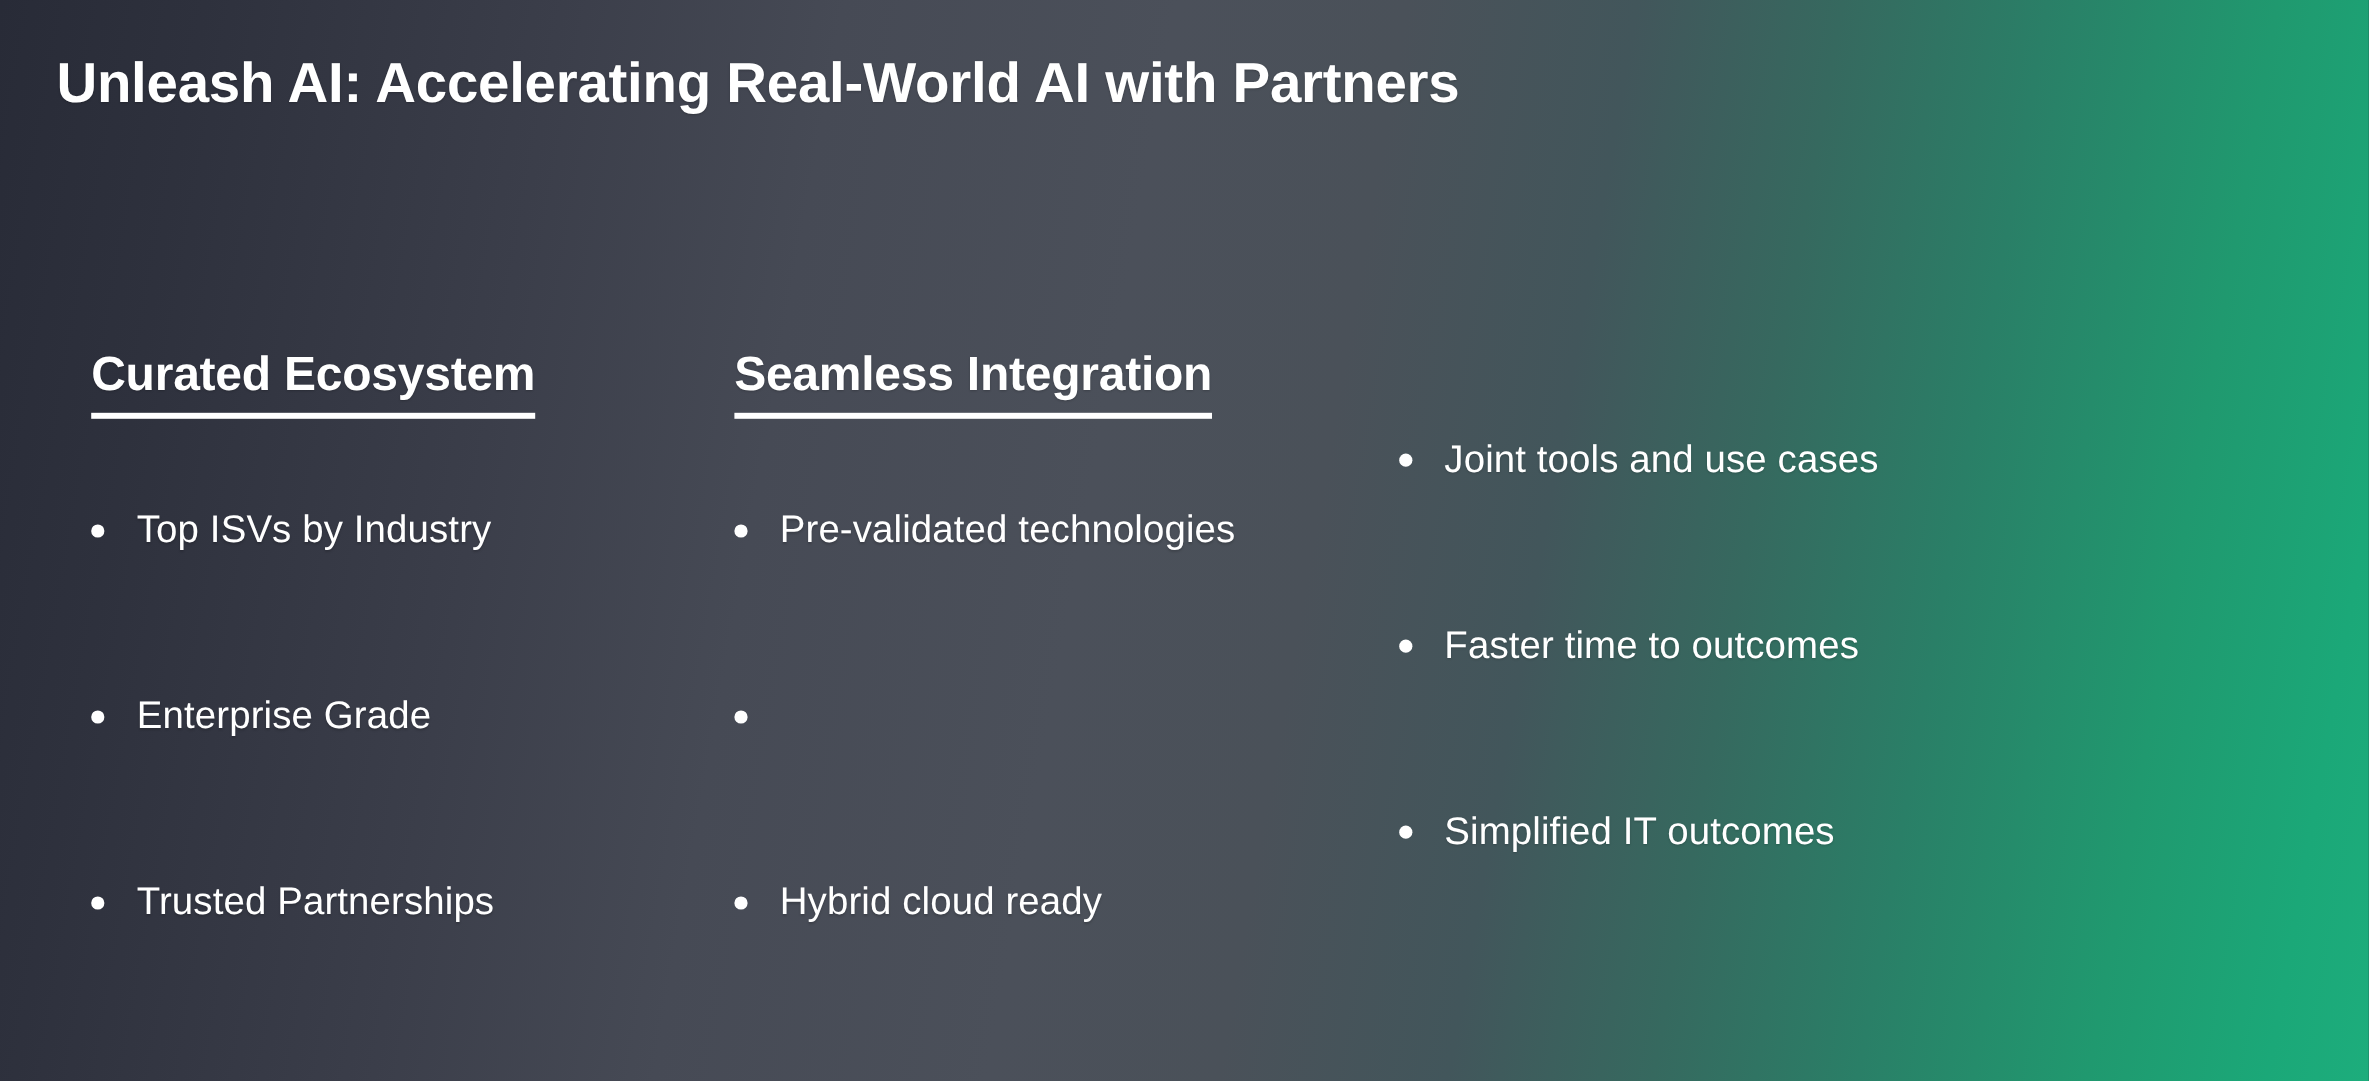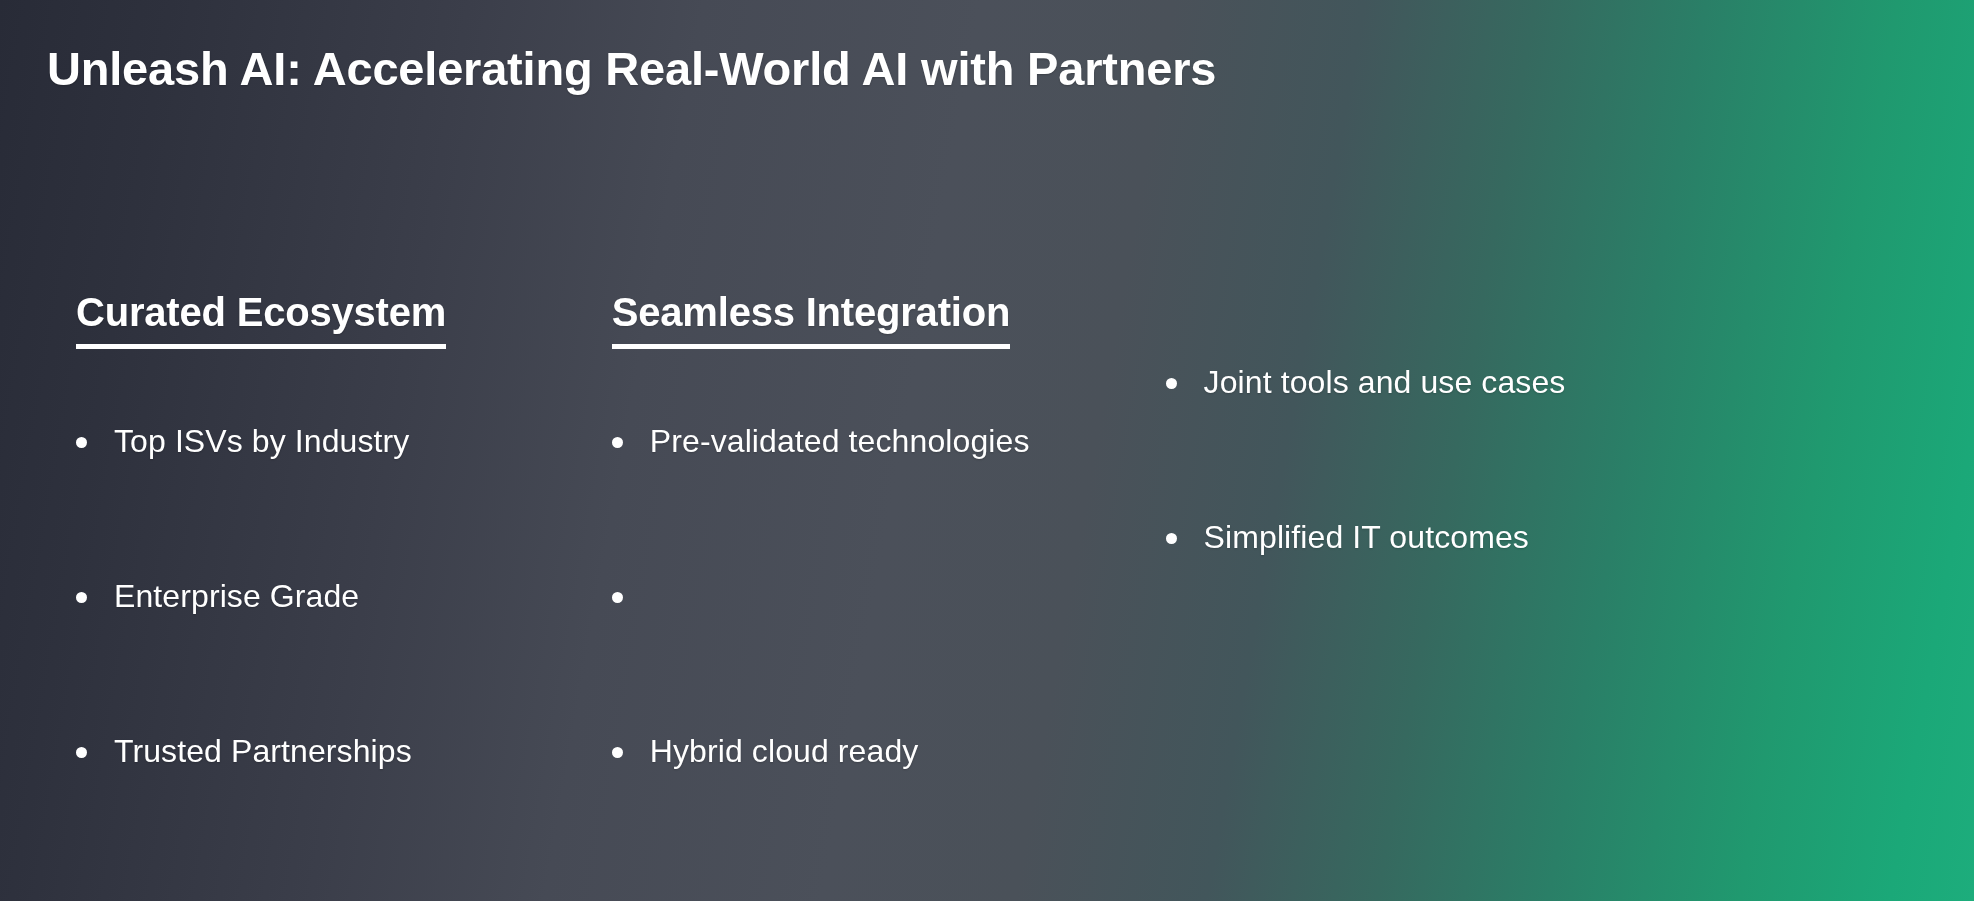--- a/index.html
+++ b/index.html
@@ -154,19 +154,23 @@
     </div>
 
     <div class="column col-3">
       <ul class="bullet-list">
         <li class="bullet-item">
           <span class="bullet-dot"></span>
           <span class="bullet-text">Joint tools and use cases</span>
         </li>
         <li class="bullet-item">
           <span class="bullet-dot"></span>
+          <span class="bullet-text">Faster time to outcomes</span>
+        </li>
+        <li class="bullet-item">
+          <span class="bullet-dot"></span>
           <span class="bullet-text">Simplified IT outcomes</span>
         </li>
       </ul>
     </div>
 
   </div>
 </div>
 
 </body></html>

